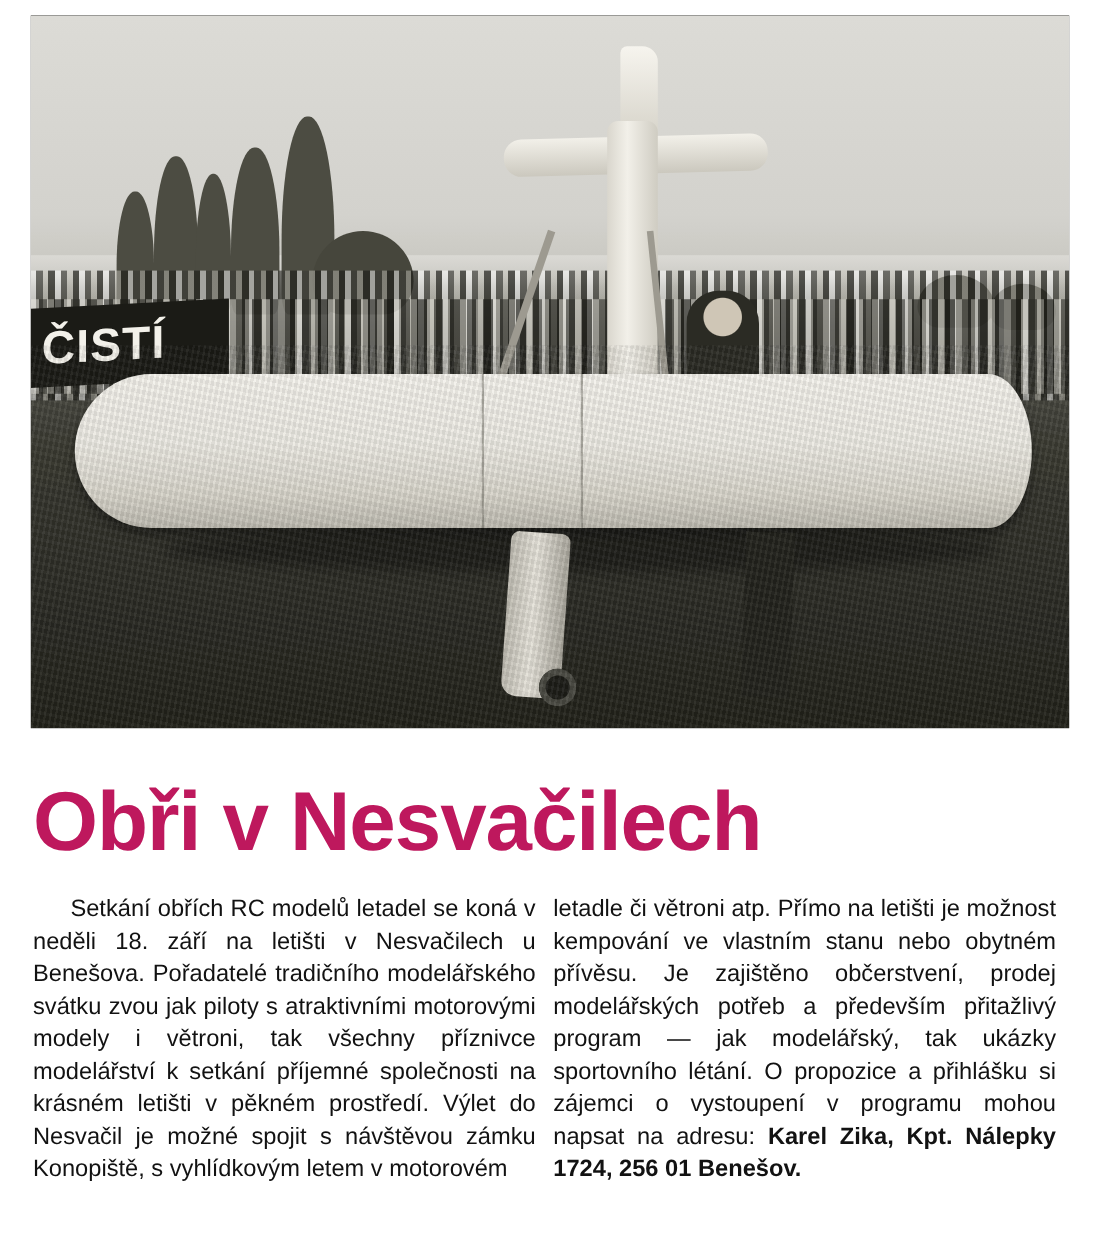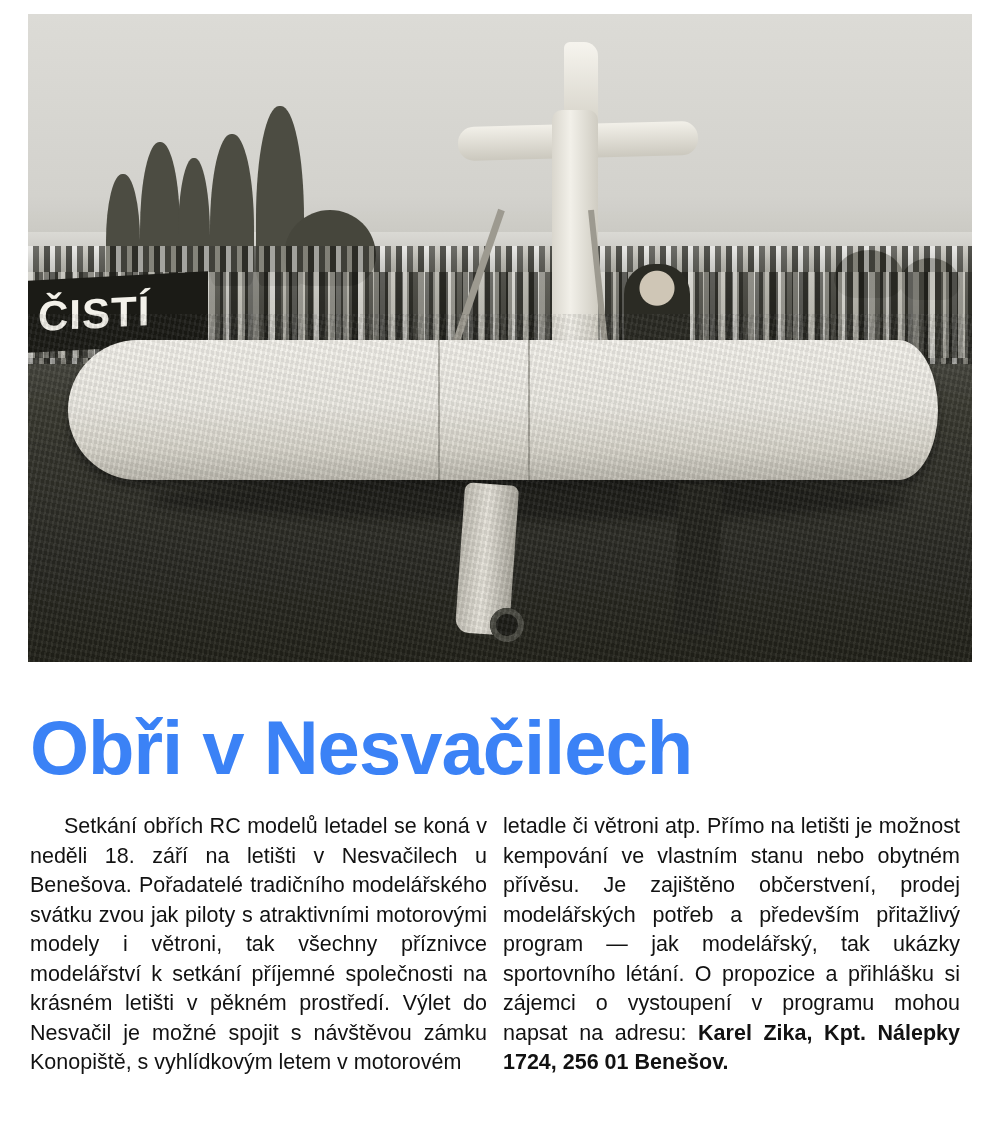--- a/index.html
+++ b/index.html
@@ -232,21 +232,21 @@
   
   .headline {
     position: absolute;
     left: 30px;
     top: 690px;
     width: 944px;
     font-family: "Liberation Sans", sans-serif;
     font-weight: bold;
     font-size: 76px;
     line-height: 84px;
-    color: #3b82f6;
+    color: #be185d;
     letter-spacing: -1px;
     white-space: nowrap;
     margin-top: 16px;
   }
 
   
   .columns {
     position: absolute;
     left: 30px;
     top: 812px;

